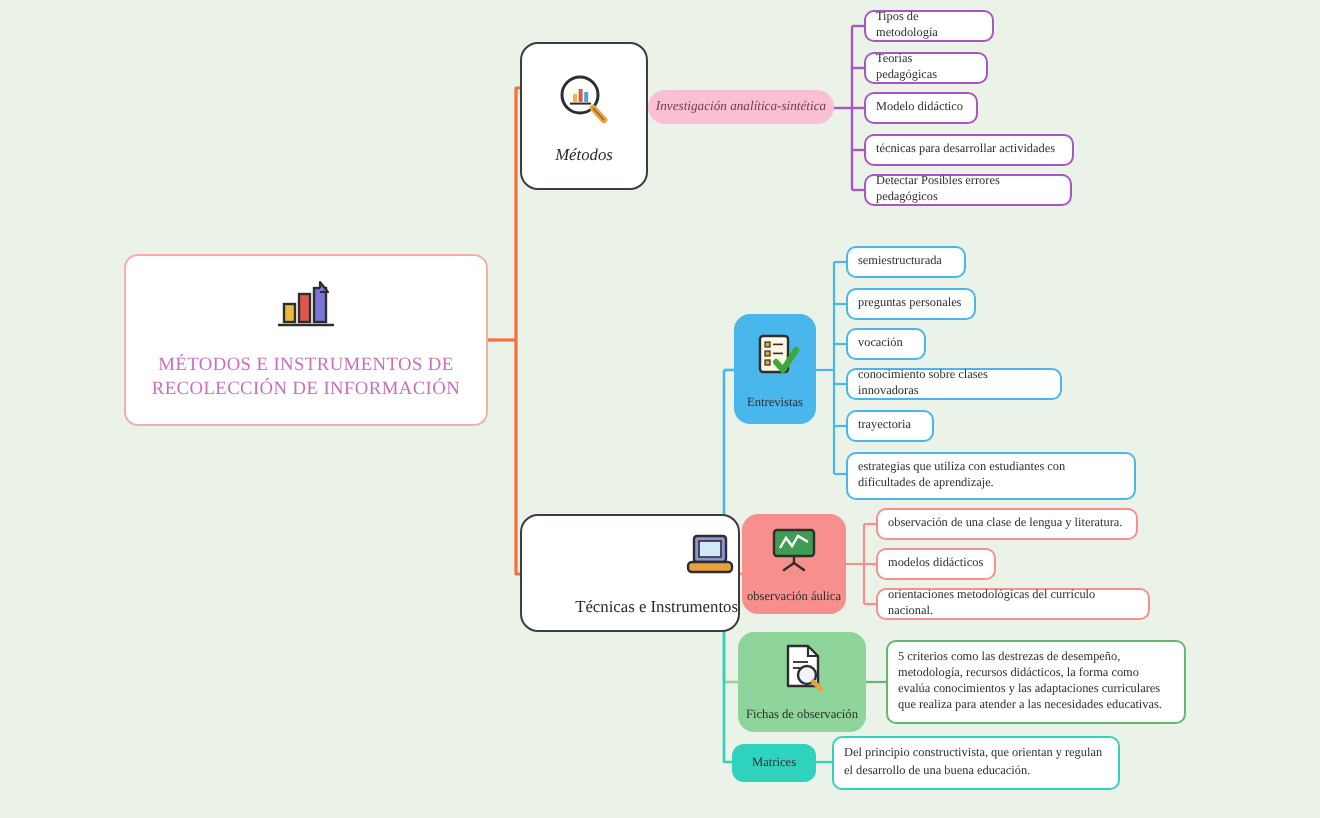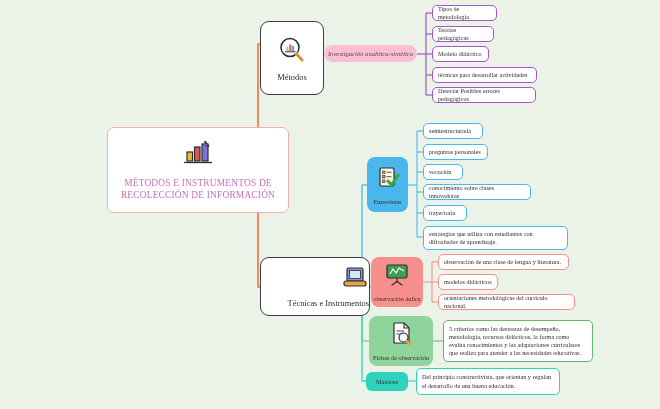--- a/index.html
+++ b/index.html
@@ -12,38 +12,37 @@
   .canvas{position:absolute;inset:0;}
   svg.links{position:absolute;left:0;top:0;width:660px;height:409px;}
   .node{position:absolute;box-sizing:border-box;}
 
   
   .center{
     left:62px;top:127px;width:182px;height:86px;
     background:#ffffff;border:1.6px solid #f4b0a8;border-radius:7px;
     display:flex;flex-direction:column;align-items:center;justify-content:center;
     padding:6px 8px;
-    margin-left:45px;
   }
   .center .title{
     color:#c86fbe;font-family:"Liberation Serif",serif;
     font-size:9.4px;line-height:12px;text-align:center;letter-spacing:.2px;
   }
   .center .chart-ico{margin-bottom:7px;}
 
   
   .mainnode{
     background:#ffffff;border:1.7px solid #3d3d3d;border-radius:9px;
     display:flex;flex-direction:column;align-items:center;justify-content:center;
   }
   .mainnode .lbl{
     font-family:"Liberation Serif",serif;font-size:8.4px;color:#2b2b2b;
     margin-top:4px;text-align:center;
   }
-  #n-metodos{left:260px;top:21px;width:64px;height:74px;}
+  #n-metodos{left:260px;top:21px;width:64px;height:74px;font-style:italic;}
   #n-tecnicas{left:260px;top:257px;width:110px;height:59px;align-items:flex-end;}
 
   
   .pill{
     left:324px;top:45px;width:93px;height:17px;
     background:#f9c0d4;border-radius:9px;
     display:flex;align-items:center;justify-content:center;
   }
   .pill .lbl{font-family:"Liberation Serif",serif;font-size:6.6px;color:#6d3b55;font-style:italic;}
 

